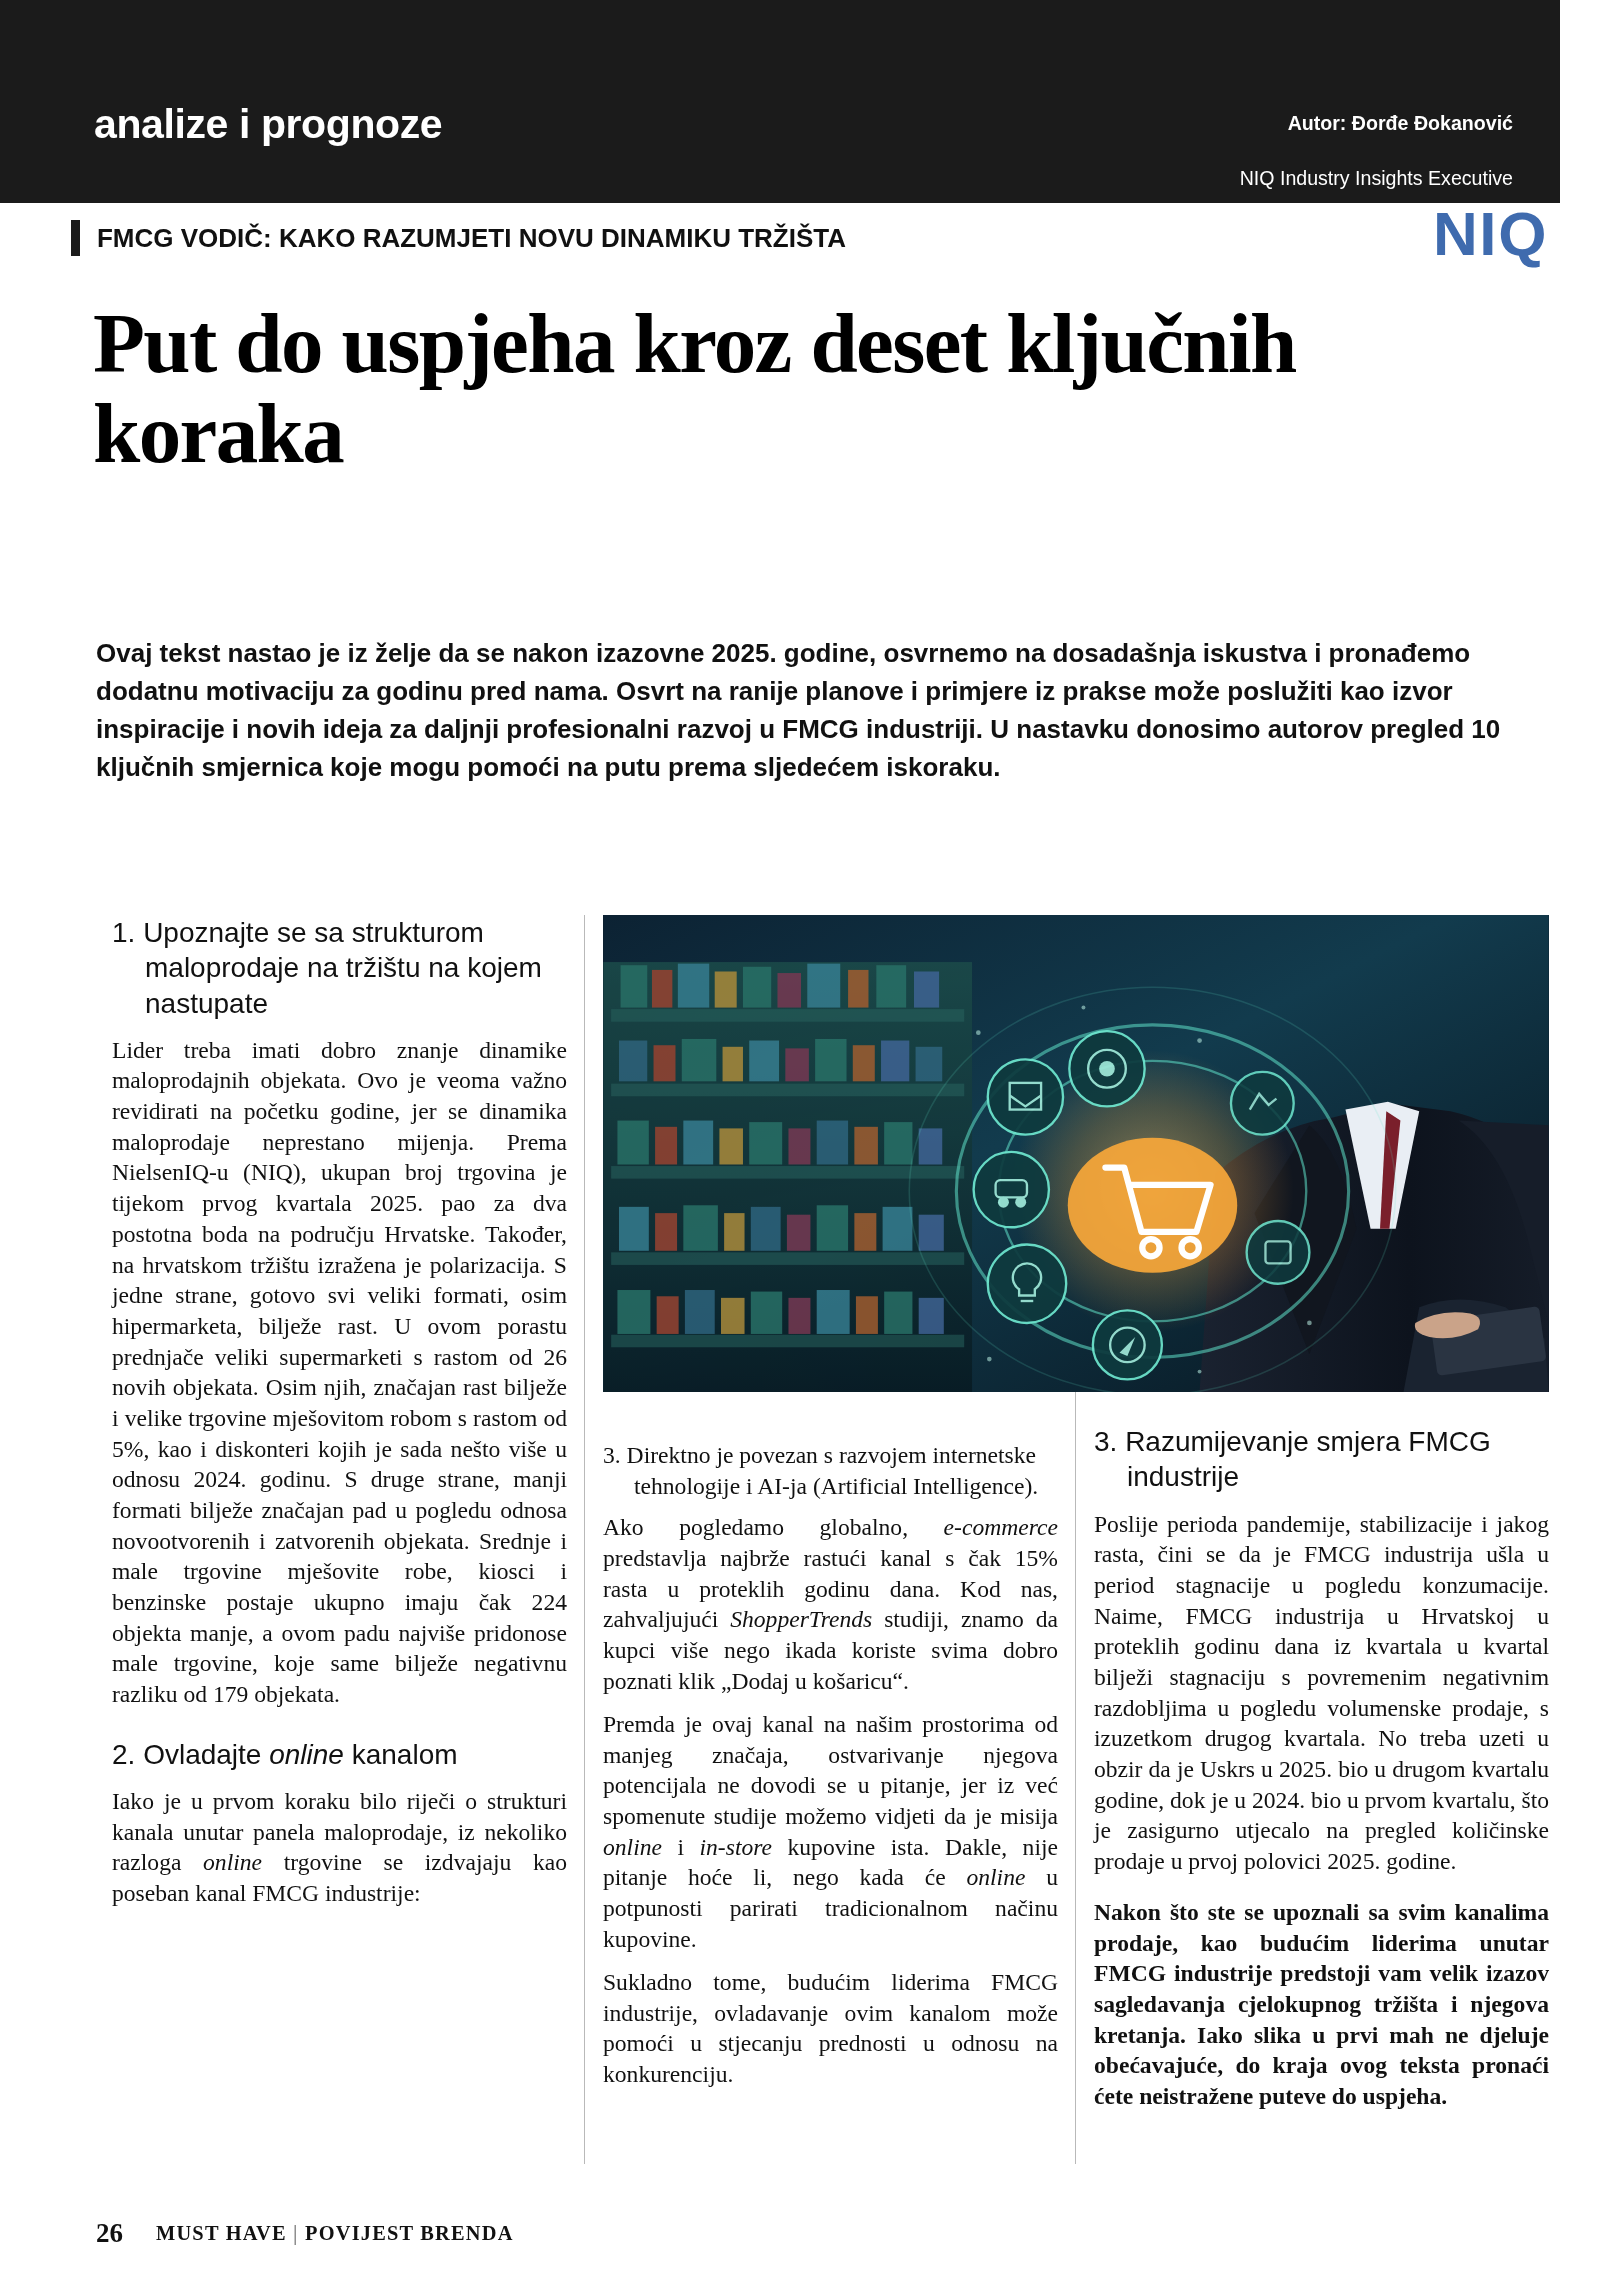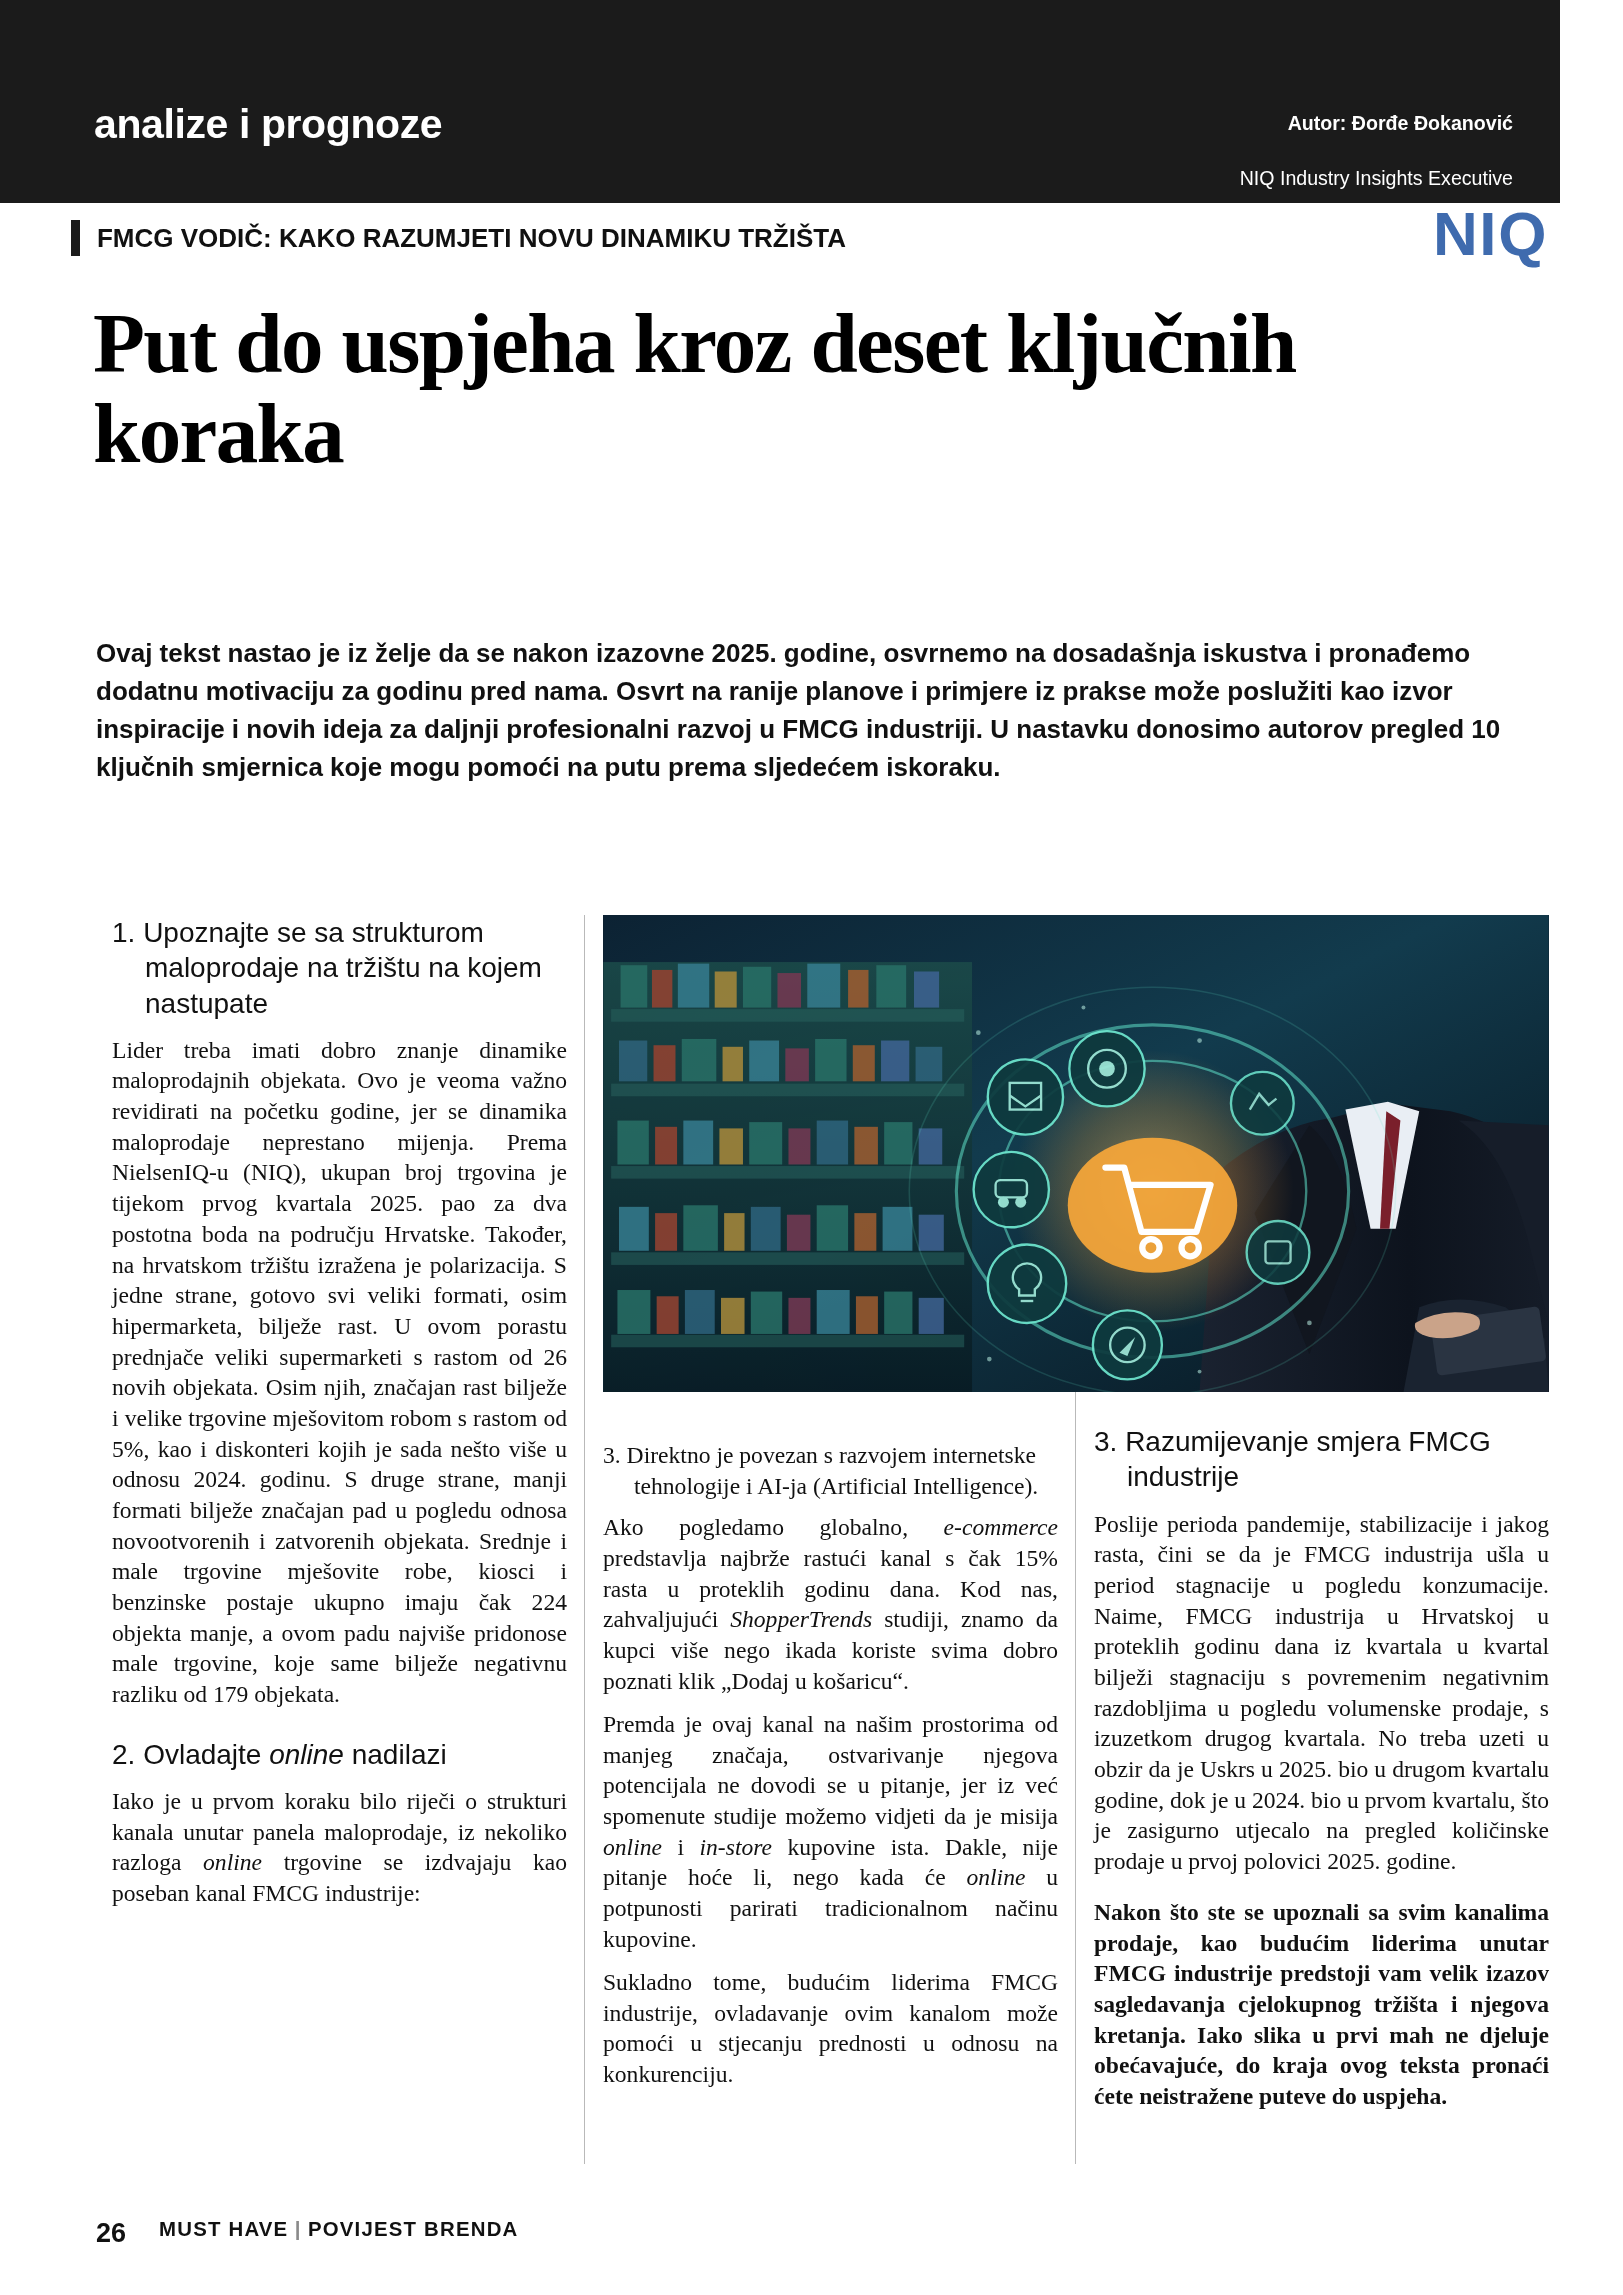--- a/index.html
+++ b/index.html
@@ -200,22 +200,22 @@
     background: #0b1c2b;
   }
   .photo svg { display: block; }
 
   
   .footer {
     position: absolute;
     left: 96px;
     bottom: 46px;
     display: flex;
-    align-items: flex-start;
-    font-family: Liberation Sans, sans-serif;
+    align-items: center;
+    font-family: Liberation Serif, serif;
   }
   .pagenum {
     font-size: 27px;
     font-weight: bold;
     color: #111;
     margin-right: 33px;
   }
   .footer-text {
     font-size: 20.4px;
     font-weight: bold;
@@ -425,21 +425,21 @@
           <circle cx="900" cy="520" r="3"></circle>
         </g>
       </svg>
     </div>
 
     <div class="col col1">
       <h2 class="sub">1. Upoznajte se sa strukturom maloprodaje na tržištu na kojem nastupate</h2>
       <p class="body">Lider treba imati dobro znanje dinamike maloprodajnih objekata. Ovo je veoma važno revidirati na početku godine, jer se dinamika maloprodaje neprestano mijenja. Prema NielsenIQ-u (NIQ), ukupan broj trgovina je tijekom prvog kvartala 2025. pao za dva postotna boda na području Hrvatske. Također, na hrvatskom tržištu izražena je polarizacija. S jedne strane, gotovo svi veliki formati, osim hipermarketa, bilježe rast. U ovom porastu prednjače veliki supermarketi s rastom od 26 novih objekata. Osim njih, značajan rast bilježe i velike trgovine mješovitom robom s rastom od 5%, kao i diskonteri kojih je sada nešto više u odnosu 2024. godinu. S druge strane, manji formati bilježe značajan pad u pogledu odnosa novootvorenih i zatvorenih objekata. Srednje i male trgovine mješovite robe, kiosci i benzinske postaje ukupno imaju čak 224 objekta manje, a ovom padu najviše pridonose male trgovine, koje same bilježe negativnu razliku od 179 objekata.</p>
 
       <h2 class="sub" style="margin-top:27px;">
-        <span>2. Ovladajte </span><em>online</em><span> nadilazi</span>
+        <span>2. Ovladajte </span><em>online</em><span> kanalom</span>
       </h2>
 
       <p class="body">
         <span>Iako je u prvom koraku bilo riječi o strukturi kanala unutar panela maloprodaje, iz nekoliko razloga </span><em>online</em><span> trgovine se izdvajaju kao poseban kanal FMCG industrije:</span>
       </p>
 
     </div>
 
     <div class="col col2" style="padding-top:509px;">
       <ol class="numlist">

